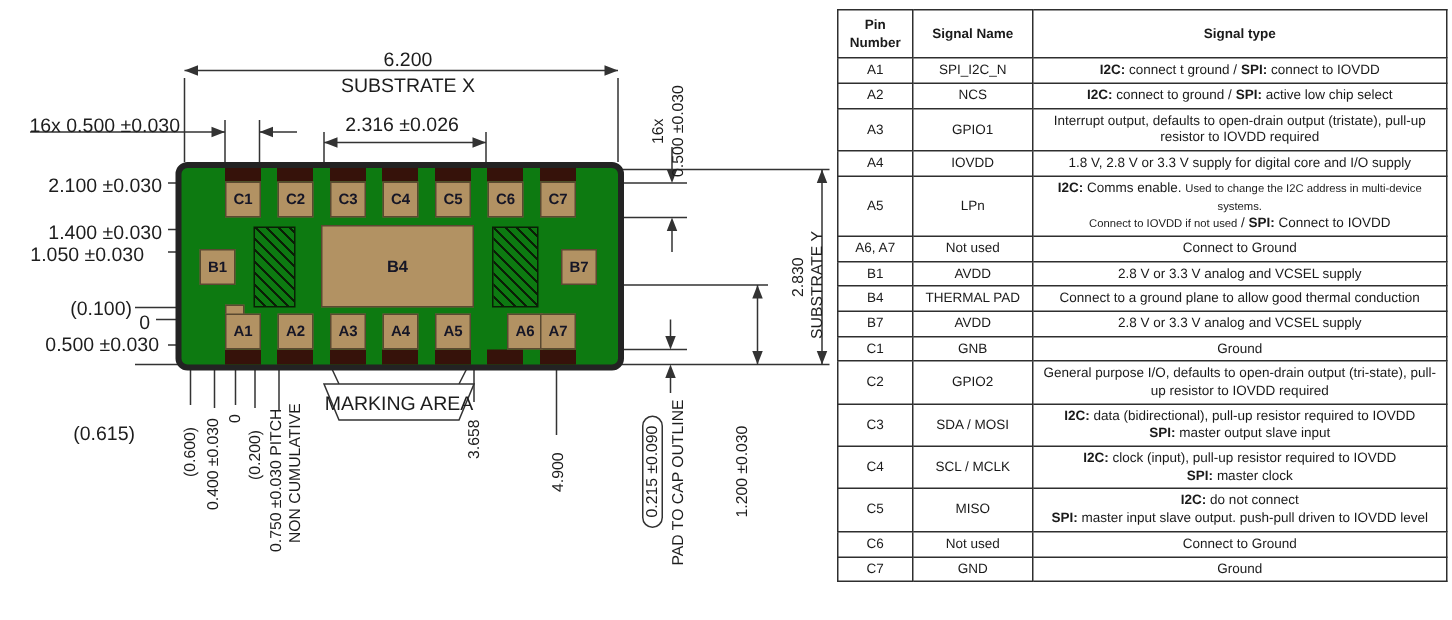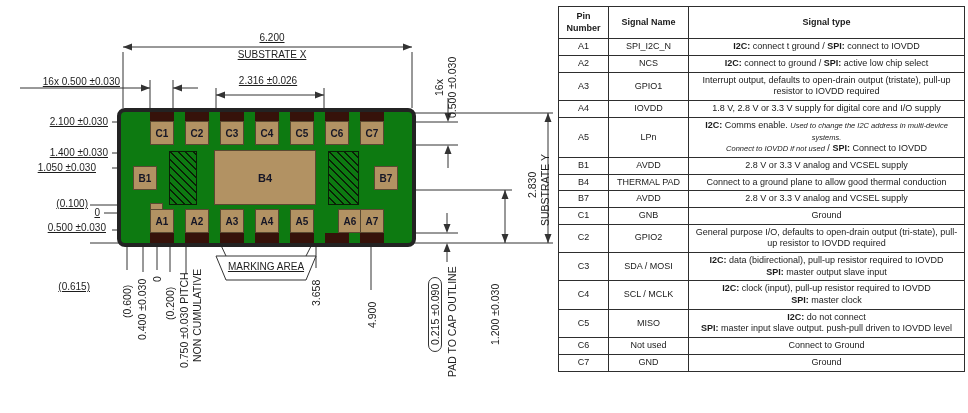--- a/index.html
+++ b/index.html
@@ -15,34 +15,34 @@
   .strip.top{left:150px;top:112px;width:234px;height:9px;}
   .strip.bottom{left:150px;top:233px;width:234px;height:10px;}
   .pad{position:absolute;width:24px;height:24px;background:#b29263;border:1px solid rgba(0,0,0,.5);
        box-sizing:border-box;display:flex;align-items:center;justify-content:center;
        font-size:10px;font-weight:bold;color:#161626;}
   .pad.big{width:102px;height:55px;font-size:11px;}
   .hatch{position:absolute;background:repeating-linear-gradient(45deg,rgba(0,0,0,0) 0px,rgba(0,0,0,0) 4px,
          #0a1f06 4px,#0a1f06 5.4px);border:1px solid #0a1f06;box-sizing:border-box;}
   .tab{position:absolute;left:150px;top:203px;width:13px;height:8px;background:#b29263;
        border:1px solid rgba(0,0,0,.5);box-sizing:border-box;}
-  .dlabel{position:absolute;font-size:10px;white-space:nowrap;color:#1d1d1d;text-decoration:underline;}
+  .dlabel{position:absolute;font-size:13px;white-space:nowrap;color:#1d1d1d;}
   .dlabel.r{text-align:right;}
   .dlabel.c{transform:translateX(-50%);}
   .vlabel{position:absolute;font-size:10.5px;white-space:nowrap;color:#1d1d1d;
           transform:rotate(-90deg);transform-origin:0 0;}
   .pill{border:1px solid #333;border-radius:8px;padding:0 6px;}
   
   .pin-table{position:absolute;left:558px;top:6px;width:406px;border-collapse:collapse;
              font-size:9px;color:#1a1a1a;table-layout:fixed;}
   .pin-table th,.pin-table td{border:1px solid #2e2e2e;text-align:center;vertical-align:middle;
              padding:2px 3px;line-height:1.3;}
   .pin-table th{font-weight:bold;padding:4px 2px;}
   .pin-table col.c1{width:50px;} .pin-table col.c2{width:80px;} .pin-table col.c3{width:276px;}
-  .sm{font-size:7.5px;font-style:italic;}
+  .sm{font-size:7.5px;}
   b{font-weight:bold;}
 </style>
 </head>
 <body>
 
 <div class="canvas">
 
   <div class="diagram">
 
     <svg class="dim-svg" width="556" height="413" viewBox="0 0 556 413">
@@ -161,20 +161,25 @@
           <td>A4</td>
           <td>IOVDD</td>
           <td>1.8 V, 2.8 V or 3.3 V supply for digital core and I/O supply</td>
         </tr>
         <tr>
           <td>A5</td>
           <td>LPn</td>
           <td><b>I2C:</b> Comms enable. <span class="sm">Used to change the I2C address in multi-device systems.</span><br><span class="sm">Connect to IOVDD if not used</span> / <b>SPI:</b> Connect to IOVDD</td>
         </tr>
         <tr>
+          <td>A6, A7</td>
+          <td>Not used</td>
+          <td>Connect to Ground</td>
+        </tr>
+        <tr>
           <td>B1</td>
           <td>AVDD</td>
           <td>2.8 V or 3.3 V analog and VCSEL supply</td>
         </tr>
         <tr>
           <td>B4</td>
           <td>THERMAL PAD</td>
           <td>Connect to a ground plane to allow good thermal conduction</td>
         </tr>
         <tr>

